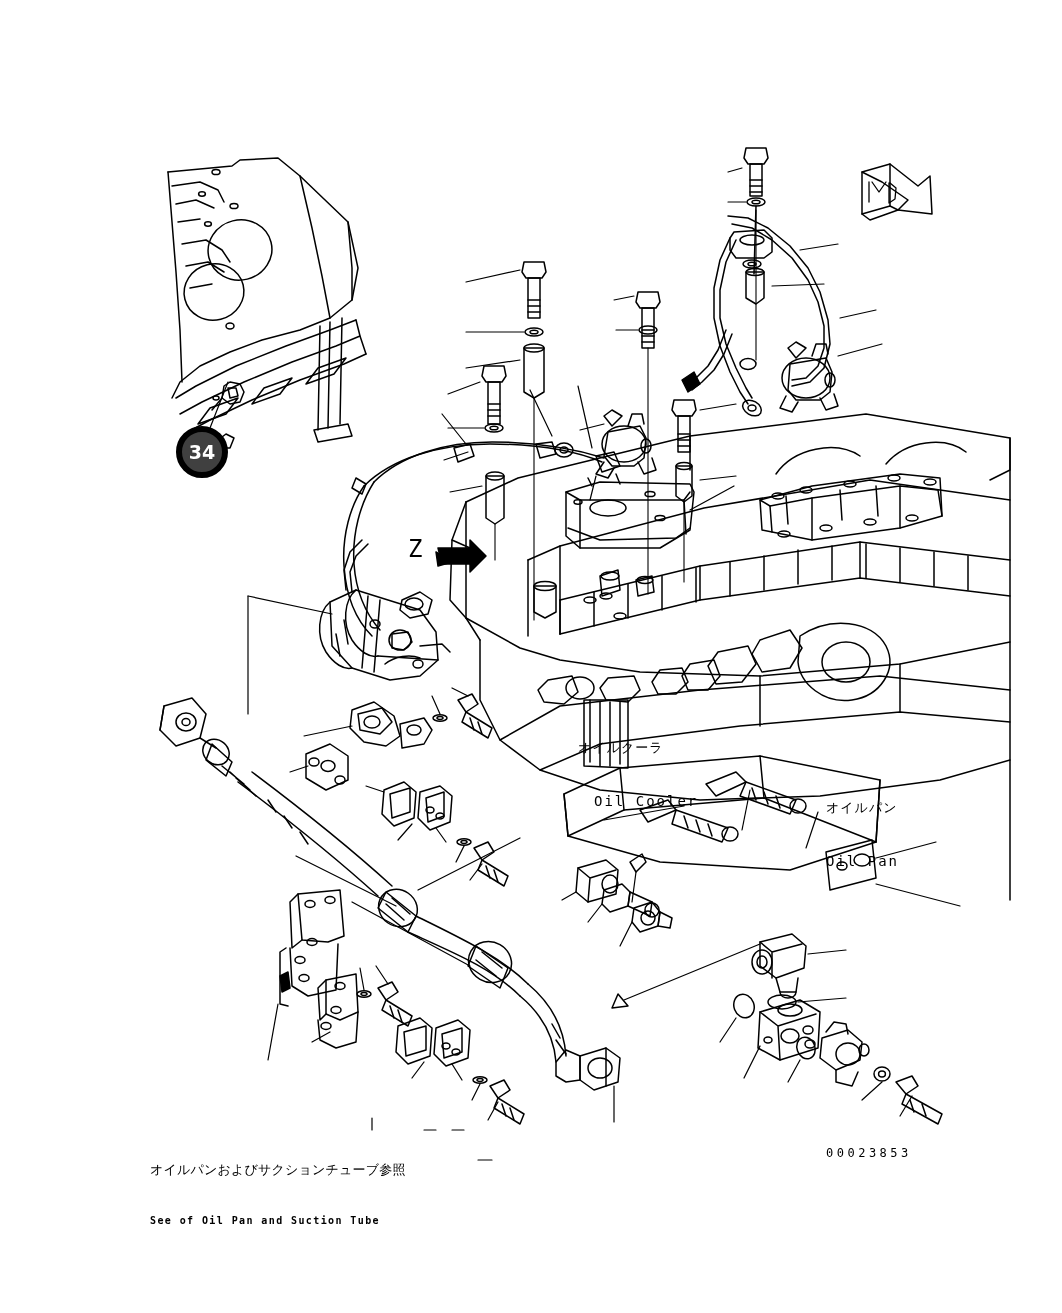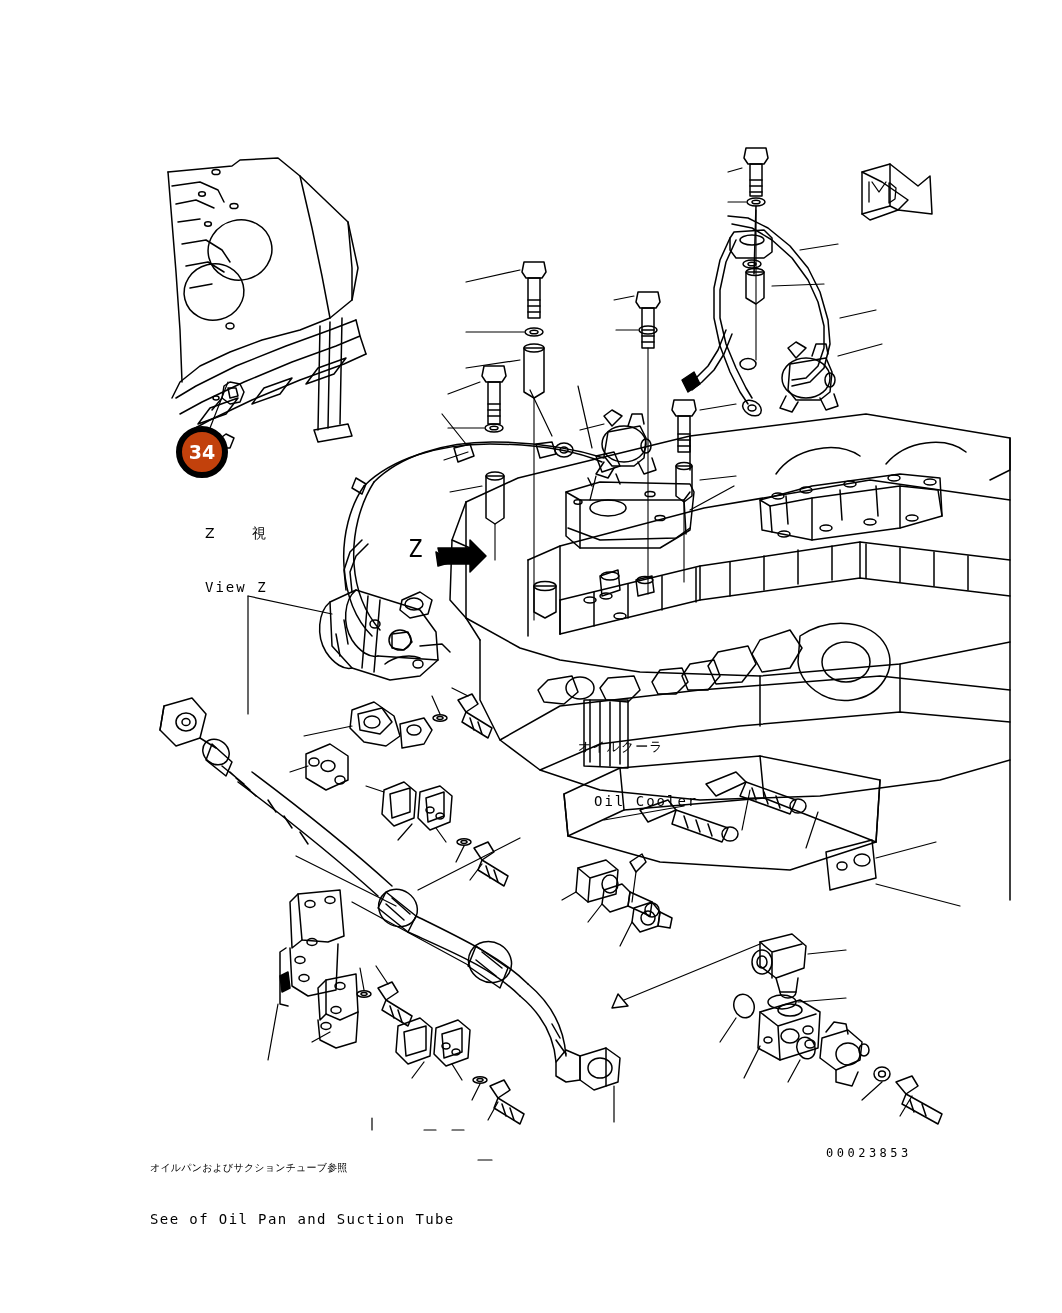--- a/index.html
+++ b/index.html
@@ -16,44 +16,44 @@
   .jp{font-family:"DejaVu Sans","Liberation Sans",sans-serif;font-size:13px;letter-spacing:.5px;}
   .en{font-family:"DejaVu Sans Mono","Liberation Mono",monospace;font-size:14px;letter-spacing:1.2px;}
 
   
   #viewz{left:205px;top:487px;text-align:left;}
   #viewz .jp{font-size:14px;letter-spacing:6px;}
   #viewz .en{font-size:14px;letter-spacing:2px;}
 
   
   #oilcooler{left:578px;top:702px;}
-  #oilcooler .jp{font-size:13px;letter-spacing:1px;font-family:Liberation Mono, monospace;}
+  #oilcooler .jp{font-size:13px;letter-spacing:1px;}
   #oilcooler .en{font-size:14px;letter-spacing:2px;margin-left:16px;}
 
   
   #oilpan{left:826px;top:762px;}
   #oilpan .jp{font-size:13px;letter-spacing:1px;}
   #oilpan .en{font-size:14px;letter-spacing:2px;}
 
   
   #note{left:150px;top:1124px;}
-  #note .jp{font-size:10px;letter-spacing:.2px;}
-  #note .en{font-size:14px;letter-spacing:1.4px;}
+  #note .jp{font-size:13px;letter-spacing:.2px;}
+  #note .en{font-size:10px;letter-spacing:1.4px;font-weight:bold;}
 
   
   #drawno{left:826px;top:1146px;font-size:12px;letter-spacing:3.5px;}
 
   
   #zmark{left:408px;top:535px;font-size:24px;font-family:"DejaVu Sans Mono","Liberation Mono",monospace;}
 
   
   #balloon{
     position:absolute;left:176px;top:426px;width:52px;height:52px;
     border-radius:50%;
-    background:#c2410c;
+    background:#404040;
     border:6px solid #000000;
     box-sizing:border-box;
     color:#ffffff;
     font-family:"DejaVu Sans","Liberation Sans",sans-serif;
     font-size:19px;font-weight:bold;
     display:flex;align-items:center;justify-content:center;
     line-height:1;
   }
 </style>
 </head>
@@ -584,30 +584,30 @@
       <g>
         <path d="M372 1118 L372 1130" stroke-width="1.2"></path>
         <path d="M424 1130 L436 1130" stroke-width="1.2"></path>
         <path d="M452 1130 L464 1130" stroke-width="1.2"></path>
         <path d="M478 1160 L492 1160" stroke-width="1.2"></path>
       </g>
 
     </g>
   </svg>
 
-  <div class="lbl" id="viewz">
-    <div class="jp">Z   視</div>
-    <div class="en">View Z</div>
-  </div>
 
   <div class="lbl" id="oilcooler">
     <div class="jp">オイルクーラ</div>
     <div class="en">Oil Cooler</div>
   </div>
 
+  <div class="lbl" id="oilpan">
+    <div class="jp">オイルパン</div>
+    <div class="en">Oil Pan</div>
+  </div>
 
   <div class="lbl" id="note">
     <div class="jp">オイルパンおよびサクションチューブ参照</div>
     <div class="en">See of Oil Pan and Suction Tube</div>
   </div>
 
   <div class="lbl en" id="drawno">00023853</div>
 
   <div class="lbl" id="zmark">Z</div>
 

